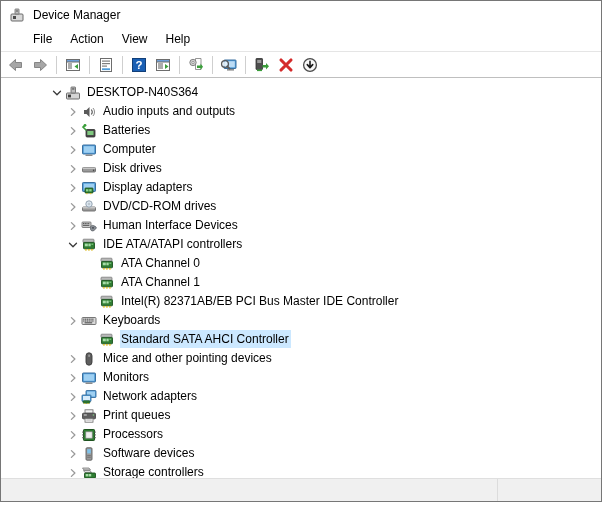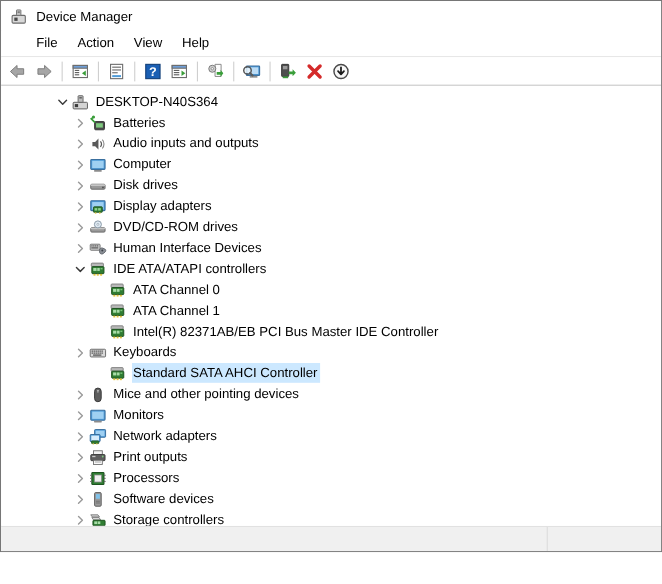--- a/index.html
+++ b/index.html
@@ -310,40 +310,40 @@
       <span class="tlabel">DESKTOP-N40S364</span>
     </div>
 
     <div class="trow lvl1">
       <span class="expander">
         <svg width="10" height="10" viewBox="0 0 10 10">
             <path d="M3.4 1.6 L6.9 5 L3.4 8.4" fill="none" stroke="#9a9a9a" stroke-width="1.3" stroke-linecap="round" stroke-linejoin="round"></path>
           </svg>
       </span>
       <svg class="ticon" viewBox="0 0 16 16">
+        <path d="M3 6 L5.5 6 L8.5 3 L8.5 13 L5.5 10 L3 10 Z" fill="#5a5a5a"></path>
+        <path d="M10.3 5.5 A4 4 0 0 1 10.3 10.5" fill="none" stroke="#5a5a5a" stroke-width="1.1"></path>
+        <path d="M12 4 A6 6 0 0 1 12 12" fill="none" stroke="#8a8a8a" stroke-width="1"></path>
+      </svg>
+      <span class="tlabel">Audio inputs and outputs</span>
+    </div>
+
+    <div class="trow lvl1">
+      <span class="expander">
+        <svg width="10" height="10" viewBox="0 0 10 10">
+            <path d="M3.4 1.6 L6.9 5 L3.4 8.4" fill="none" stroke="#9a9a9a" stroke-width="1.3" stroke-linecap="round" stroke-linejoin="round"></path>
+          </svg>
+      </span>
+      <svg class="ticon" viewBox="0 0 16 16">
         <rect x="5" y="6.5" width="9" height="7.5" rx="1" fill="#4a4a4a" stroke="#2e2e2e" stroke-width="0.8"></rect>
         <rect x="6.3" y="8" width="6.2" height="4" fill="#7fc97f"></rect>
         <path d="M5 7 L2 4 L4 2.5" fill="none" stroke="#3a9e3a" stroke-width="1.6" stroke-linecap="round"></path>
         <circle cx="4" cy="2.3" r="1.4" fill="#3a9e3a"></circle>
       </svg>
       <span class="tlabel">Batteries</span>
-    </div>
-
-    <div class="trow lvl1">
-      <span class="expander">
-        <svg width="10" height="10" viewBox="0 0 10 10">
-            <path d="M3.4 1.6 L6.9 5 L3.4 8.4" fill="none" stroke="#9a9a9a" stroke-width="1.3" stroke-linecap="round" stroke-linejoin="round"></path>
-          </svg>
-      </span>
-      <svg class="ticon" viewBox="0 0 16 16">
-        <path d="M3 6 L5.5 6 L8.5 3 L8.5 13 L5.5 10 L3 10 Z" fill="#5a5a5a"></path>
-        <path d="M10.3 5.5 A4 4 0 0 1 10.3 10.5" fill="none" stroke="#5a5a5a" stroke-width="1.1"></path>
-        <path d="M12 4 A6 6 0 0 1 12 12" fill="none" stroke="#8a8a8a" stroke-width="1"></path>
-      </svg>
-      <span class="tlabel">Audio inputs and outputs</span>
     </div>
 
     <div class="trow lvl1">
       <span class="expander">
         <svg width="10" height="10" viewBox="0 0 10 10">
             <path d="M3.4 1.6 L6.9 5 L3.4 8.4" fill="none" stroke="#9a9a9a" stroke-width="1.3" stroke-linecap="round" stroke-linejoin="round"></path>
           </svg>
       </span>
       <svg class="ticon" viewBox="0 0 16 16">
         <rect x="1.5" y="3" width="13" height="9" rx="0.8" fill="#4e9bd8" stroke="#3a6f9e" stroke-width="1"></rect>
@@ -571,21 +571,21 @@
           </svg>
       </span>
       <svg class="ticon" viewBox="0 0 16 16">
         <rect x="4" y="1.8" width="8" height="3.4" fill="#f2f2f2" stroke="#6a6a6a" stroke-width="0.8"></rect>
         <rect x="1.5" y="5.2" width="13" height="5.6" rx="0.9" fill="#5e5e5e" stroke="#3a3a3a" stroke-width="0.8"></rect>
         <rect x="2.8" y="6.4" width="3" height="1.2" fill="#c8c8c8"></rect>
         <circle cx="12.4" cy="7" r="0.8" fill="#7fc97f"></circle>
         <rect x="4" y="10.4" width="8" height="3.8" fill="#fbfbfb" stroke="#6a6a6a" stroke-width="0.8"></rect>
         <rect x="5.2" y="11.6" width="5.6" height="0.8" fill="#9a9a9a"></rect>
       </svg>
-      <span class="tlabel">Print outputs</span>
+      <span class="tlabel">Print queues</span>
     </div>
 
     <div class="trow lvl1">
       <span class="expander">
         <svg width="10" height="10" viewBox="0 0 10 10">
             <path d="M3.4 1.6 L6.9 5 L3.4 8.4" fill="none" stroke="#9a9a9a" stroke-width="1.3" stroke-linecap="round" stroke-linejoin="round"></path>
           </svg>
       </span>
       <svg class="ticon" viewBox="0 0 16 16">
         <rect x="2.5" y="2.5" width="11" height="11" rx="0.7" fill="#2f7d32" stroke="#1d521f" stroke-width="1"></rect>

